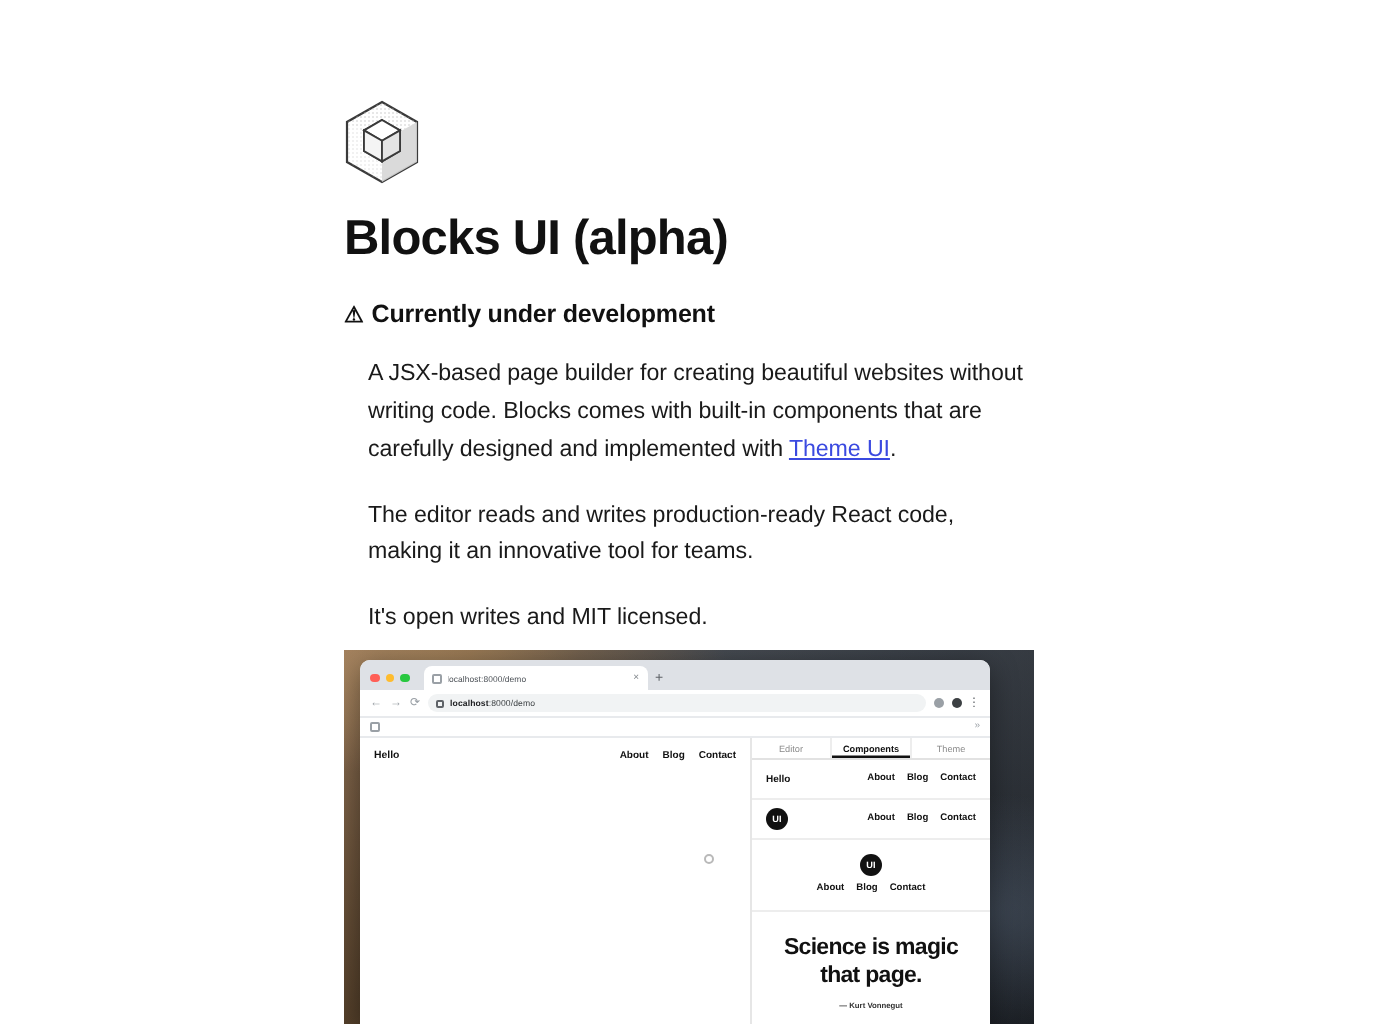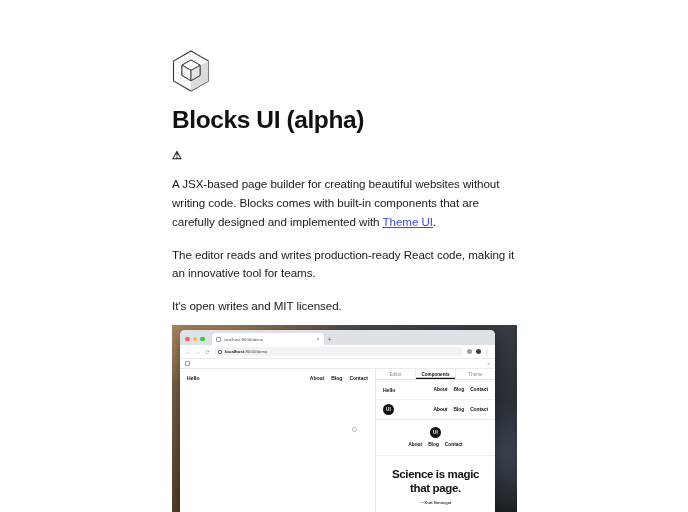--- a/index.html
+++ b/index.html
@@ -56,21 +56,21 @@
     line-height: 1;
     position: relative;
     top: -0.5px;
   }
 
   
   p.body {
     font-size: 11.6px;
     line-height: 1.62;
     color: #1a1a1a;
-    margin: 0 0 14px 0;
+    margin: 0 0 14px 12px;
     letter-spacing: -0.05px;
   }
   a.inline-link {
     color: #3b4ae0;
     text-decoration: underline;
   }
 
   
   ul.links {
     margin: 0 0 18px 0;
@@ -365,20 +365,21 @@
       <path d="M19 10 L28 15.2 L28 25.5 L19 30.7 L10 25.5 L10 15.2 Z" fill="#ffffff" stroke="#3a3a3a" stroke-width="1"></path>
       <path d="M19 10 L28 15.2 L19 20.4 L10 15.2 Z" fill="#ffffff" stroke="#3a3a3a" stroke-width="0.9"></path>
       <path d="M10 15.2 L19 20.4 L19 30.7 L10 25.5 Z" fill="#f4f4f4" stroke="#3a3a3a" stroke-width="0.9"></path>
       <path d="M28 15.2 L28 25.5 L19 30.7 L19 20.4 Z" fill="#e4e4e4" stroke="#3a3a3a" stroke-width="0.9"></path>
     </svg>
 
     <h1 class="title">Blocks UI (alpha)</h1>
 
     <div class="warn-heading">
       <span class="warn-icon">⚠</span>
+      <span>Currently under development</span>
     </div>
 
     <p class="body"><span>A JSX-based page builder for creating beautiful websites without writing code. Blocks comes with built-in components that are carefully designed and implemented with </span><a class="inline-link" href="#">Theme UI</a><span>.</span></p>
 
     <p class="body">The editor reads and writes production-ready React code, making it an innovative tool for teams.</p>
 
     <p class="body">It's open writes and MIT licensed.</p>
 
     <ul class="links">
       <li><a href="#">Try the demo →</a></li>

